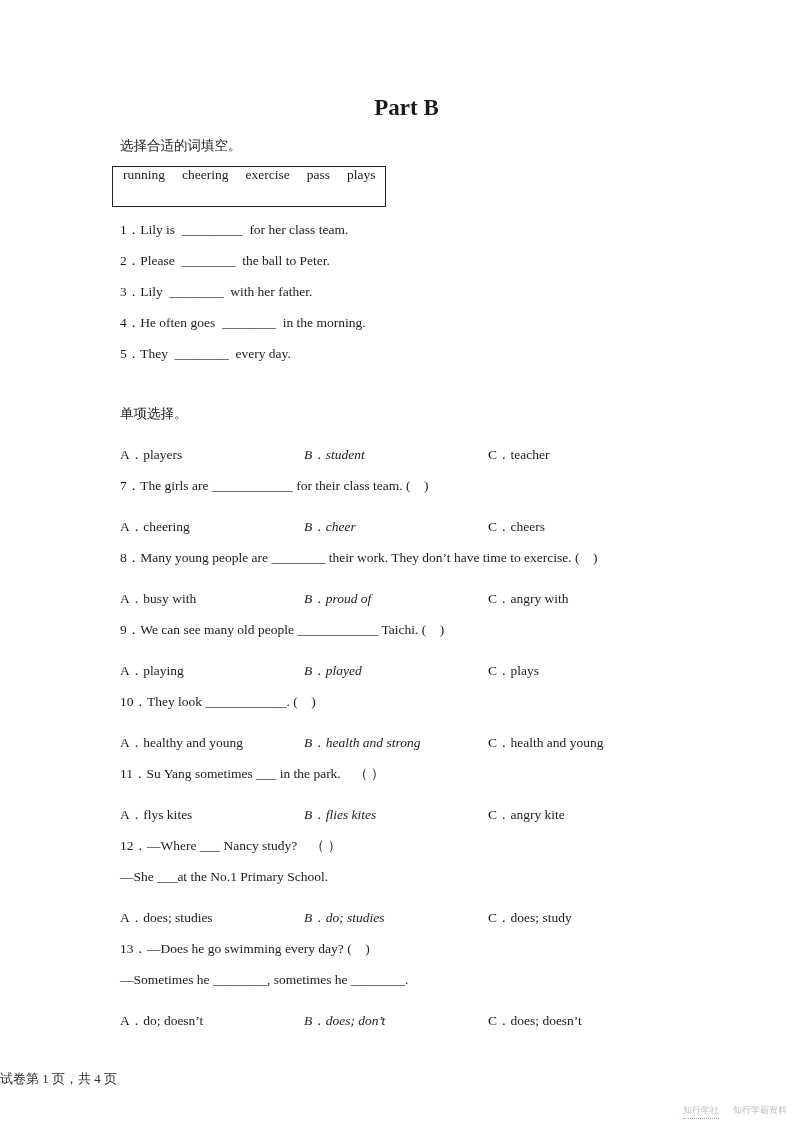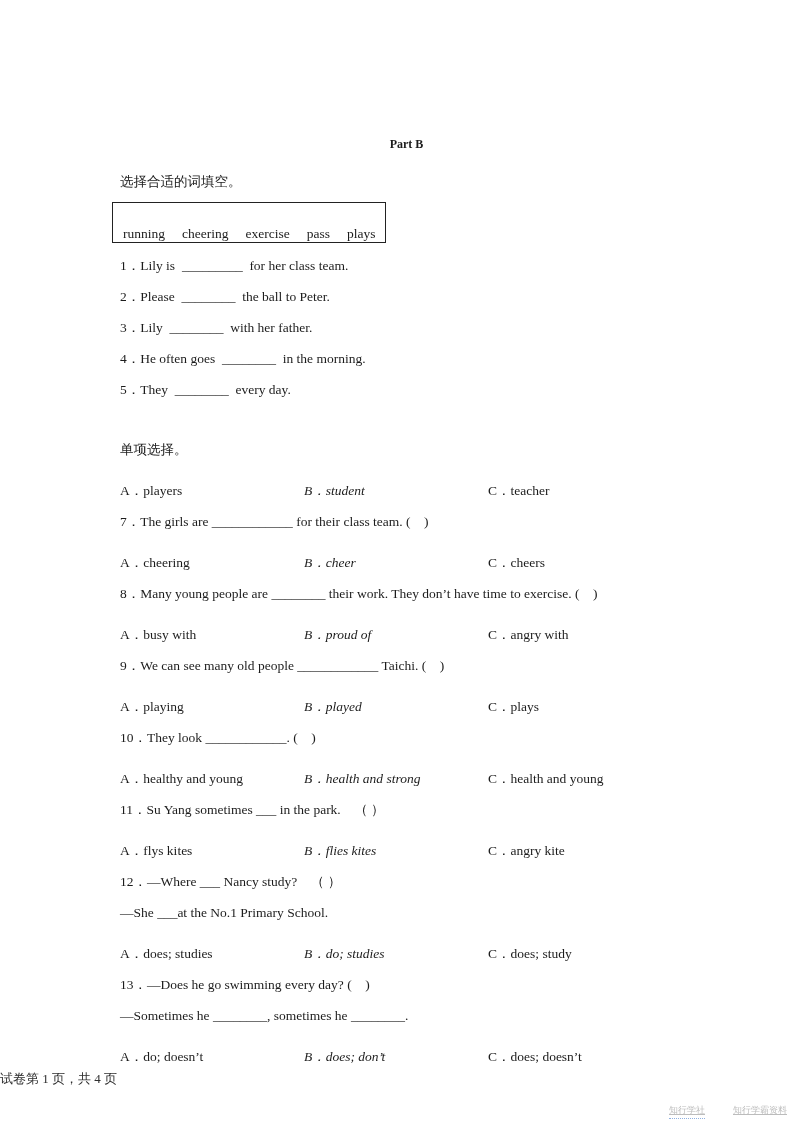--- a/index.html
+++ b/index.html
@@ -3,38 +3,38 @@
 <meta charset="utf-8">
 <style>
   html,body{margin:0;padding:0;background:#e8e8e8;}
   .page{
     width:793px;height:1122px;position:relative;margin:0 auto;
     background:#ffffff;
     font-family:"Liberation Serif","DejaVu Serif",serif;
     color:#1c1c1c;font-size:13.5px;overflow:hidden;
   }
   .content{padding:0 100px 0 120px;}
-  .title{margin:12px;padding-top:120px;text-align:center;font-size:12px;font-weight:bold;line-height:24px;}
+  .title{margin:0;padding-top:96px;text-align:center;font-size:23px;font-weight:bold;line-height:24px;}
   .instruction{margin:14px 0 0;line-height:24px;}
   .word-bank{
     display:inline-flex;gap:17px;border:1px solid #222;
-    padding:0 10px;height:41px;align-items:flex-end;margin:8px 0 0 -8px;
+    padding:0 10px;height:41px;align-items:flex-start;margin:8px 0 0 -8px;
     box-sizing:border-box;
   }
   .word-bank span{white-space:nowrap;}
   .fill-items{margin-top:7px;}
   .fill-items p{margin:0;line-height:31px;white-space:pre-wrap;}
   .choice-instruction{margin:29px 0 0;line-height:31px;}
   .questions p{margin:0;line-height:31px;white-space:pre-wrap;}
   .options{display:flex;line-height:31px;margin-top:10px;}
   .options .col-a{width:184px;}
   .options .col-b{width:184px;font-style:italic;}
   .options .col-c{flex:1;}
   .footer{position:absolute;left:0;right:0;top:1070px;font-size:13px;color:#2f2f2f;}
-  .watermark{position:absolute;right:6px;bottom:3px;display:flex;gap:28px;font-size:9px;color:#bcbcbc;line-height:14px;text-decoration:underline;}
+  .watermark{position:absolute;right:6px;bottom:3px;display:flex;gap:14px;font-size:9px;color:#bcbcbc;line-height:14px;}
   .wm-left{border-bottom:1px dotted #8fb0e0;padding-bottom:1px;}
 </style>
 </head>
 <body>
 
 <div class="page">
   <div class="content">
 
     <h1 class="title">Part B</h1>
 

